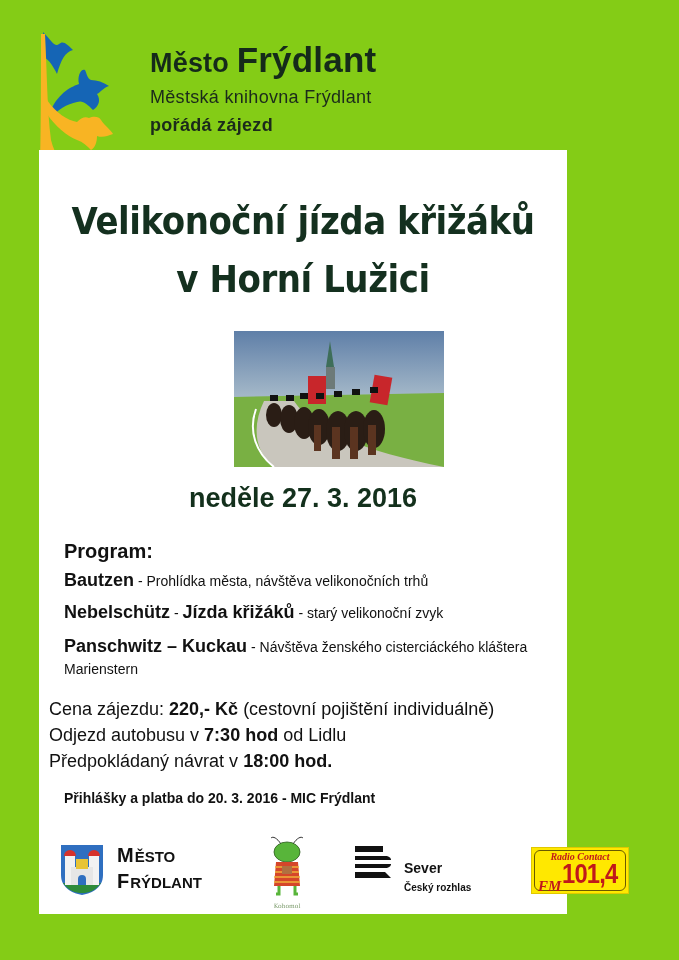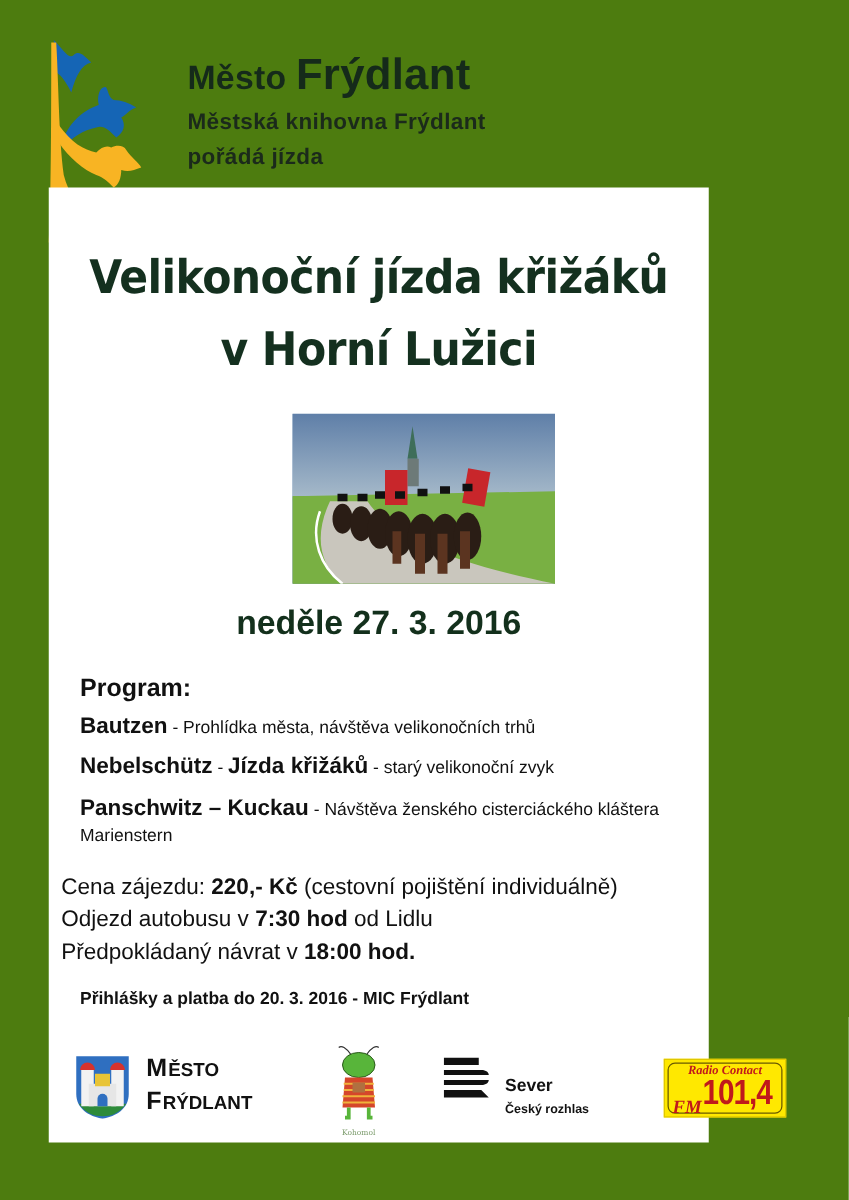--- a/index.html
+++ b/index.html
@@ -3,28 +3,28 @@
   <meta charset="utf-8">
   <style>
     * { margin: 0; padding: 0; box-sizing: border-box; }
     html, body { width: 679px; height: 960px; overflow: hidden; }
     body {
       background: #a6d18e;
       font-family: "Liberation Sans", sans-serif;
       position: relative;
       color: #111;
     }
-    .poster { position: absolute; inset: 0; background: #4d7c0f; padding-left: 25px; }
+    .poster { position: absolute; inset: 0; background: #84cc16; padding-left: 25px; }
 
     
     .logo-ornament { position: absolute; left: 37px; top: 30px; width: 78px; height: 165px; }
     .header-text { position: absolute; left: 150px; top: 42px; }
     .city-name { font-size: 27px; font-weight: bold; color: #152a1a; line-height: 1; letter-spacing: 0.2px; }
     .city-name .city-big { font-size: 35px; }
-    .library { font-size: 18px; font-weight: bold; color: #1b2a1b; margin-top: 10px; letter-spacing: 0.3px; }
+    .library { font-size: 18px; font-weight: normal; color: #1b2a1b; margin-top: 10px; letter-spacing: 0.3px; }
     .organizes { font-size: 18px; font-weight: bold; color: #1b2a1b; margin-top: 7px; letter-spacing: 0.3px; }
 
     
     .panel {
       position: absolute; left: 39px; top: 150px; width: 528px; height: 764px;
       background: #ffffff;
     }
     .title {
       position: absolute; left: 0; right: 0; top: 43px; text-align: center;
       font-family: "DejaVu Sans", sans-serif; font-weight: bold; color: #14301f;
@@ -85,21 +85,21 @@
 
     <path d="M10 70 C20 84,30 90,40 92 C44 88,48 86,52 88 C56 86,62 86,64 90 C68 96,74 100,76 104 C70 106,66 108,60 106 C60 112,58 118,54 120 C50 116,46 112,40 110 C30 106,18 96,10 84 Z" fill="#f8b423"></path>
   </svg>
 
   <div class="header-text">
     <div class="city-name">
       <span>Město</span>
       <span class="city-big">Frýdlant</span>
     </div>
     <div class="library">Městská knihovna Frýdlant</div>
-    <div class="organizes">pořádá jízda</div>
+    <div class="organizes">pořádá zájezd</div>
   </div>
 
   <div class="panel">
 
     <div class="title">
       <div>Velikonoční jízda křižáků</div>
       <div>v Horní Lužici</div>
     </div>
 
     <svg class="photo" viewBox="0 0 210 136" preserveAspectRatio="none">

